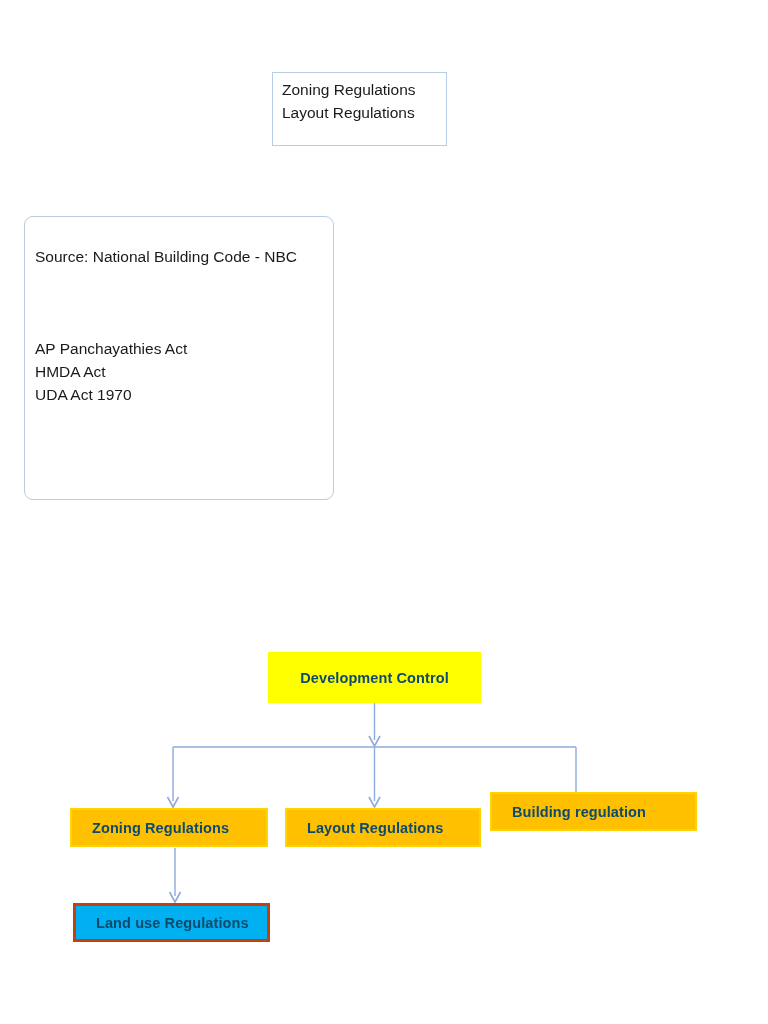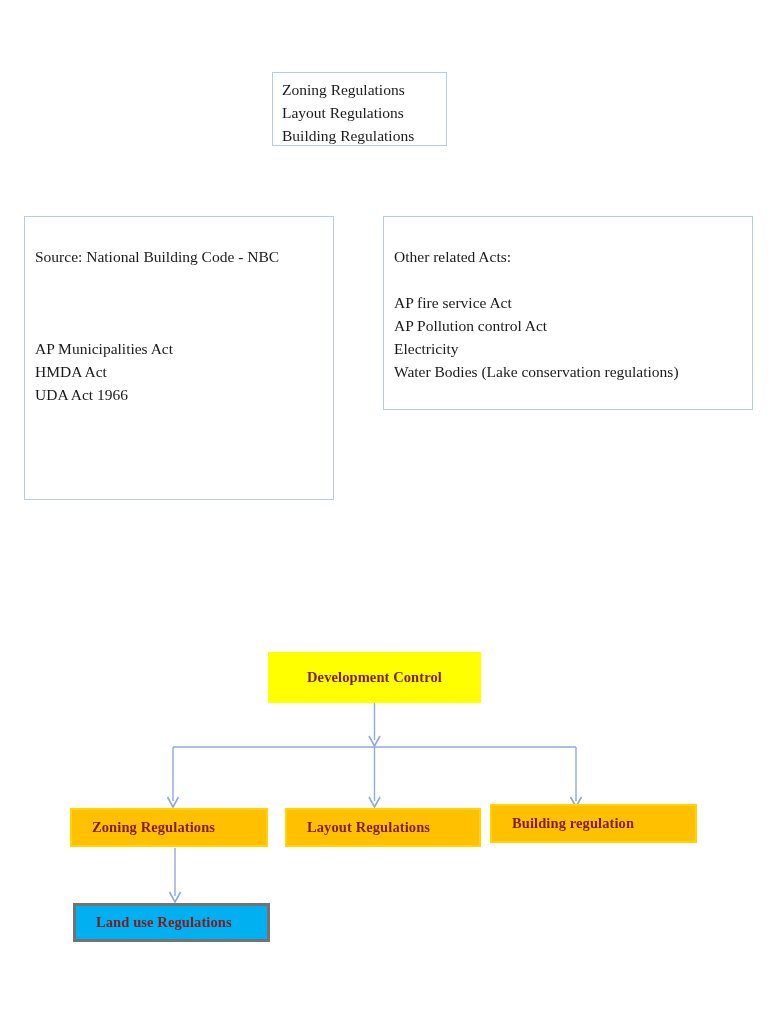--- a/index.html
+++ b/index.html
@@ -15,21 +15,20 @@
     font-family: "Liberation Sans", sans-serif;
     color: #1a1a1a;
     -webkit-font-smoothing: antialiased;
   }
 
   .page {
     position: absolute;
     left: 0; top: 0;
     width: 768px;
     height: 896px;
-    font-family: Liberation Serif, serif;
   }
 
   
   .textbox {
     position: absolute;
     box-sizing: border-box;
     border: 1px solid #b8cce4;
     background: #ffffff;
   }
   .tb-lines {
@@ -43,42 +42,42 @@
     white-space: pre;
     color: #1a1a1a;
   }
   .line.blank {
     height: 23px;
   }
 
   #top-box { left: 272px; top: 72px; width: 175px; height: 74px; }
   #top-box .tb-lines { top: 5px; left: 9px; }
 
-  #left-box { left: 24px; top: 216px; width: 310px; height: 284px; }
+  #left-box { left: 24px; top: 216px; width: 310px; height: 284px; border-radius: 9px; }
   #left-box .tb-lines { top: 28px; left: 10px; }
 
   #right-box { left: 383px; top: 216px; width: 370px; height: 194px; }
   #right-box .tb-lines { top: 28px; left: 10px; }
 
   
   #flow {
     position: absolute;
     left: 0;
     top: 640px;
     width: 768px;
     height: 320px;
   }
   .node {
     position: absolute;
     box-sizing: border-box;
     display: flex;
     align-items: center;
     font-size: 14.5px;
     font-weight: bold;
-    color: #7f1d1d;
+    color: #0c4a6e;
     letter-spacing: 0.1px;
   }
   .node .node-label {
     padding-left: 20px;
     white-space: nowrap;
   }
   .node.centered .node-label {
     padding-left: 0;
     width: 100%;
     text-align: center;
@@ -92,73 +91,62 @@
     left: 70px; top: 168px; width: 198px; height: 39px;
     background: #FFC000;
     border: 2px solid #FFD400;
   }
   #node-layout {
     left: 285px; top: 168px; width: 196px; height: 39px;
     background: #FFC000;
     border: 2px solid #FFD400;
   }
   #node-building {
-    left: 490px; top: 164px; width: 207px; height: 39px;
+    left: 490px; top: 152px; width: 207px; height: 39px;
     background: #FFC000;
     border: 2px solid #FFD400;
   }
   #node-landuse {
     left: 73px; top: 263px; width: 197px; height: 39px;
     background: #00B0F0;
-    border: 3px solid #737373;
+    border: 3px solid #c2410c;
   }
 
   #connectors {
     position: absolute;
     left: 0; top: 0;
     width: 768px;
     height: 320px;
     pointer-events: none;
   }
 </style>
 </head>
 <body>
 
 <div class="page">
 
   <div class="textbox" id="top-box">
     <div class="tb-lines">
       <div class="line">Zoning Regulations</div>
       <div class="line">Layout Regulations</div>
-      <div class="line">Building Regulations</div>
     </div>
   </div>
 
   <div class="textbox" id="left-box">
     <div class="tb-lines">
       <div class="line">Source: National Building Code - NBC</div>
       <div class="line blank"></div>
       <div class="line blank"></div>
       <div class="line blank"></div>
-      <div class="line">AP Municipalities Act</div>
+      <div class="line">AP Panchayathies Act</div>
       <div class="line">HMDA Act</div>
-      <div class="line">UDA Act 1966</div>
+      <div class="line">UDA Act 1970</div>
     </div>
   </div>
 
-  <div class="textbox" id="right-box">
-    <div class="tb-lines">
-      <div class="line">Other related Acts:</div>
-      <div class="line blank"></div>
-      <div class="line">AP fire service Act</div>
-      <div class="line">AP Pollution control Act</div>
-      <div class="line">Electricity</div>
-      <div class="line">Water Bodies (Lake conservation regulations)</div>
-    </div>
-  </div>
 
   <div id="flow">
 
     <svg id="connectors" viewBox="0 0 768 320">
 
       <g stroke="#8FAADC" stroke-width="1.4" fill="none">
         <path d="M374.5 63 L374.5 100"></path>
       </g>
       <polyline points="369,96 374.5,106 380,96" fill="none" stroke="#8FAADC" stroke-width="1.6"></polyline>
 

